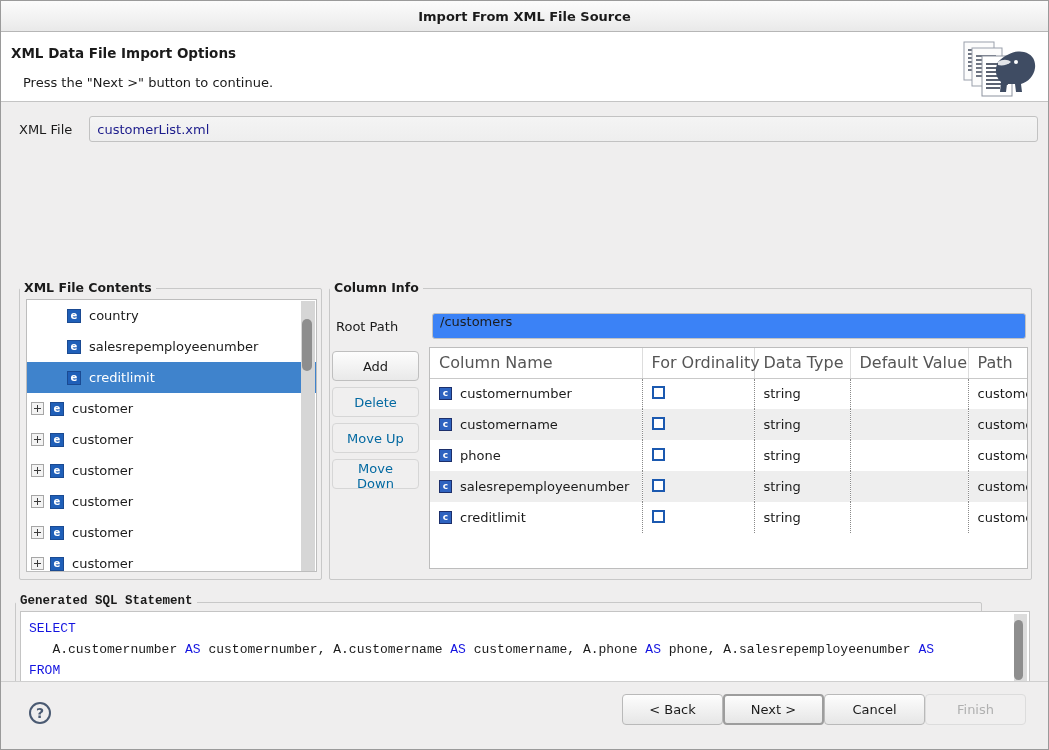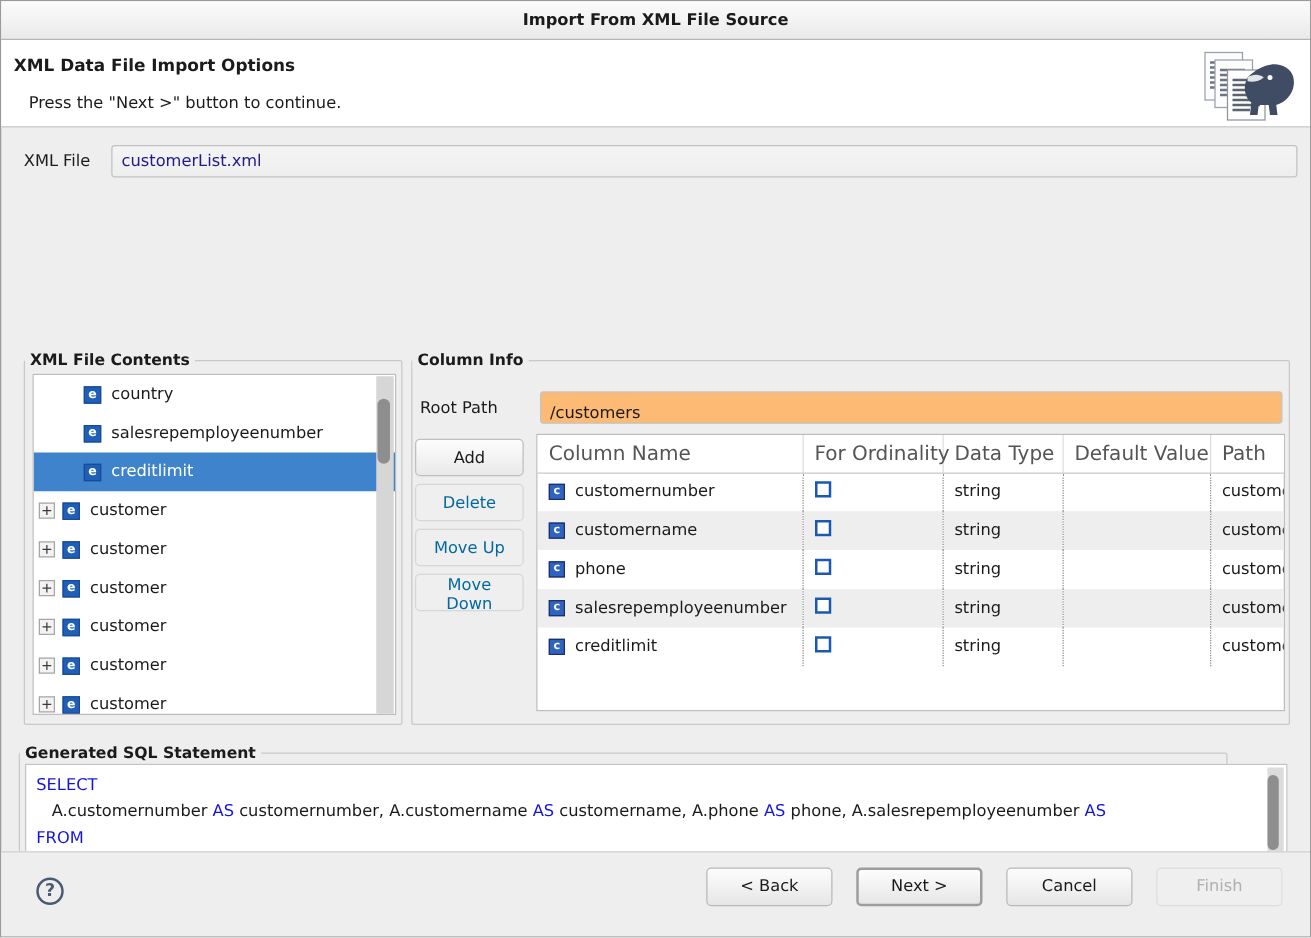--- a/index.html
+++ b/index.html
@@ -82,21 +82,21 @@
     position: absolute;
     top: -9px; left: 0;
     background: #efeeee;
     padding: 0 4px;
     font-size: 12.5px; font-weight: bold; color: #1b1b1b;
     white-space: nowrap;
   }
 
   #grp-contents { left: 18px; top: 172px; width: 303px; height: 292px; }
   #grp-colinfo  { left: 328px; top: 172px; width: 703px; height: 292px; }
-  #grp-sql      { left: 14px; top: 486px; width: 967px; height: 110px; }
+  #grp-sql      { left: 14px; top: 486px; width: 967px; height: 110px; font-family: Liberation Mono, monospace; }
 
   
   .tree-wrap {
     position: absolute; left: 6px; top: 10px;
     width: 291px; height: 273px;
     background: #ffffff;
     border: 1px solid #bdbdbd;
     overflow: hidden;
   }
   .tree-scroll-track {
@@ -148,24 +148,24 @@
 
   
   .rootpath-row {
     position: absolute; left: 6px; top: 24px;
     display: flex; align-items: center;
     width: 690px;
   }
   .rootpath-row .lbl { font-size: 13px; width: 96px; color: #1b1b1b; }
   .rootpath-field {
     flex: 1; height: 26px;
-    background: #fdba74;
+    background: #3b82f6;
     border: 1px solid #c2c2c2;
     border-radius: 3px;
-    display: flex; align-items: flex-end;
+    display: flex; align-items: flex-start;
     padding: 0 7px;
     font-size: 13px; color: #1b1b1b;
   }
 
   .btncol {
     position: absolute; left: 2px; top: 62px;
     width: 92px;
   }
   .sidebtn {
     display: block; width: 87px; height: 30px;
@@ -270,21 +270,21 @@
     color: #4a5a72;
     font-size: 14px; font-weight: bold;
     line-height: 19px; text-align: center;
     background: transparent;
     cursor: pointer;
     padding: 0;
     font-family: "DejaVu Sans", "Liberation Sans", sans-serif;
   }
   .footer-btns {
     position: absolute; right: 22px; top: 12px;
-    display: flex; gap: 19px;
+    display: flex; 
   }
   .wbtn {
     width: 101px; height: 31px;
     background: linear-gradient(to bottom, #fdfdfd, #e6e6e6);
     border: 1px solid #b9b9b9;
     border-radius: 4px;
     font-size: 13px; color: #1b1b1b;
     font-family: "DejaVu Sans", "Liberation Sans", sans-serif;
     cursor: pointer;
   }

